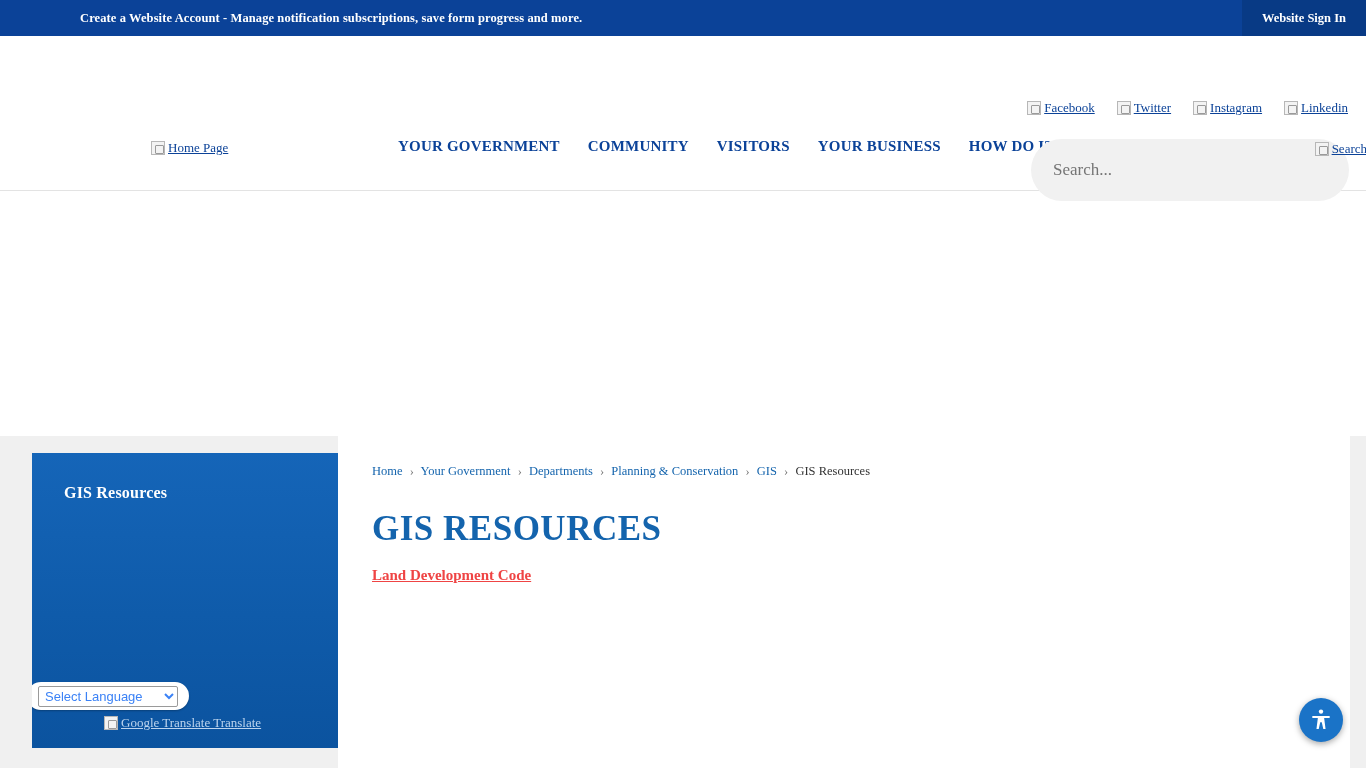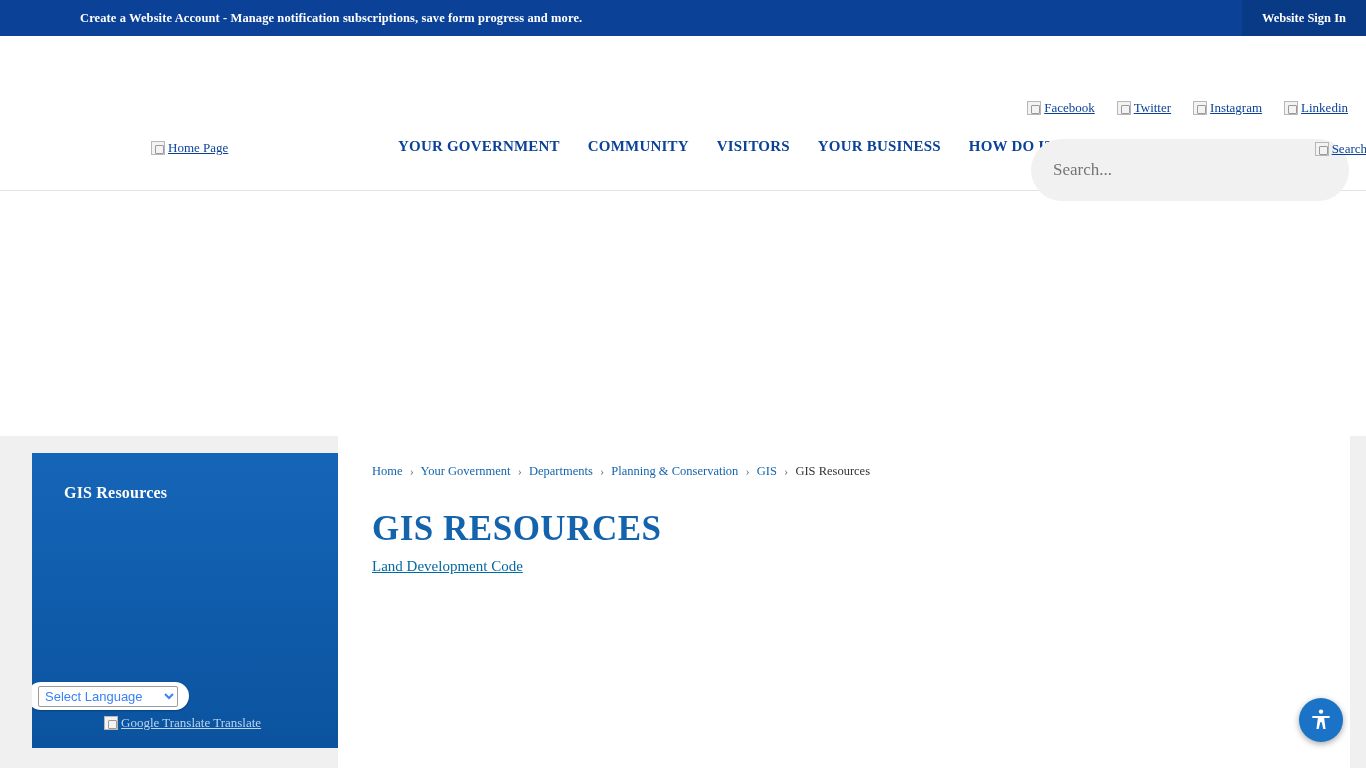--- a/index.html
+++ b/index.html
@@ -244,25 +244,26 @@
   }
   .body-text {
     margin-top: 18px;
     font-size: 15px;
     line-height: 22px;
     color: #222222;
     max-width: 930px;
   }
   .body-link {
     display: inline-block;
-    margin-top: 9px;
+    margin-top: 18px;
     font-size: 15px;
-    color: #0369a1;
+    color: #ef4444;
     text-decoration: underline;
     cursor: pointer;
+    font-weight: bold;
   }
 
   
   .a11y-btn {
     position: fixed;
     right: 23px;
     bottom: 26px;
     width: 44px; height: 44px;
     border-radius: 50%;
     background: #1a73c7;

